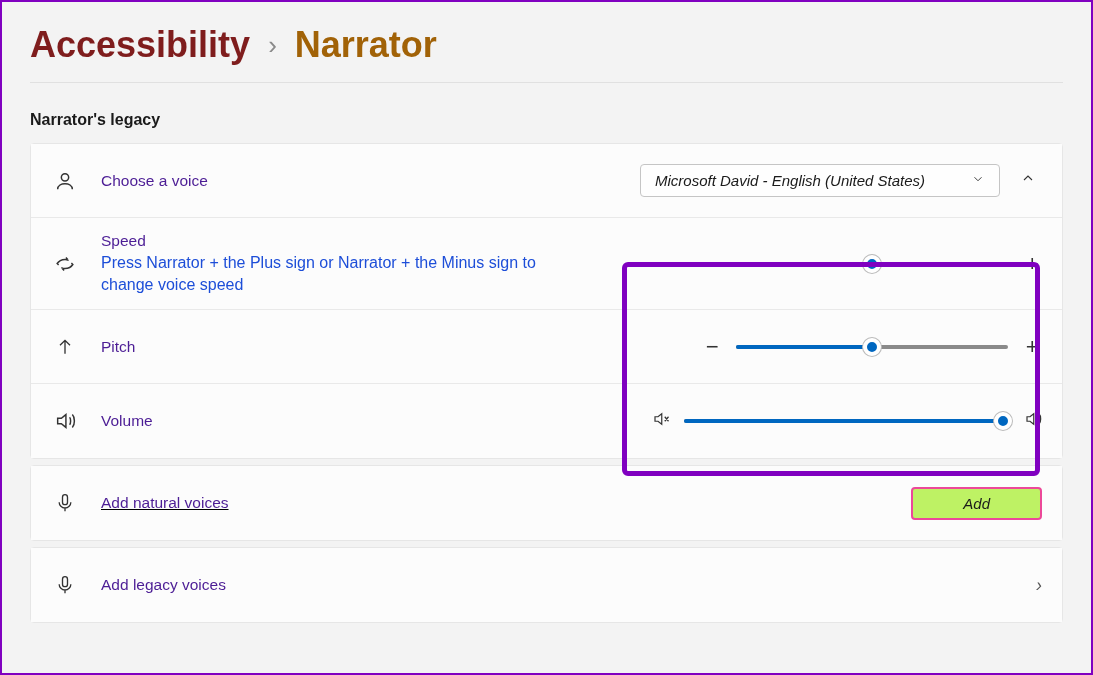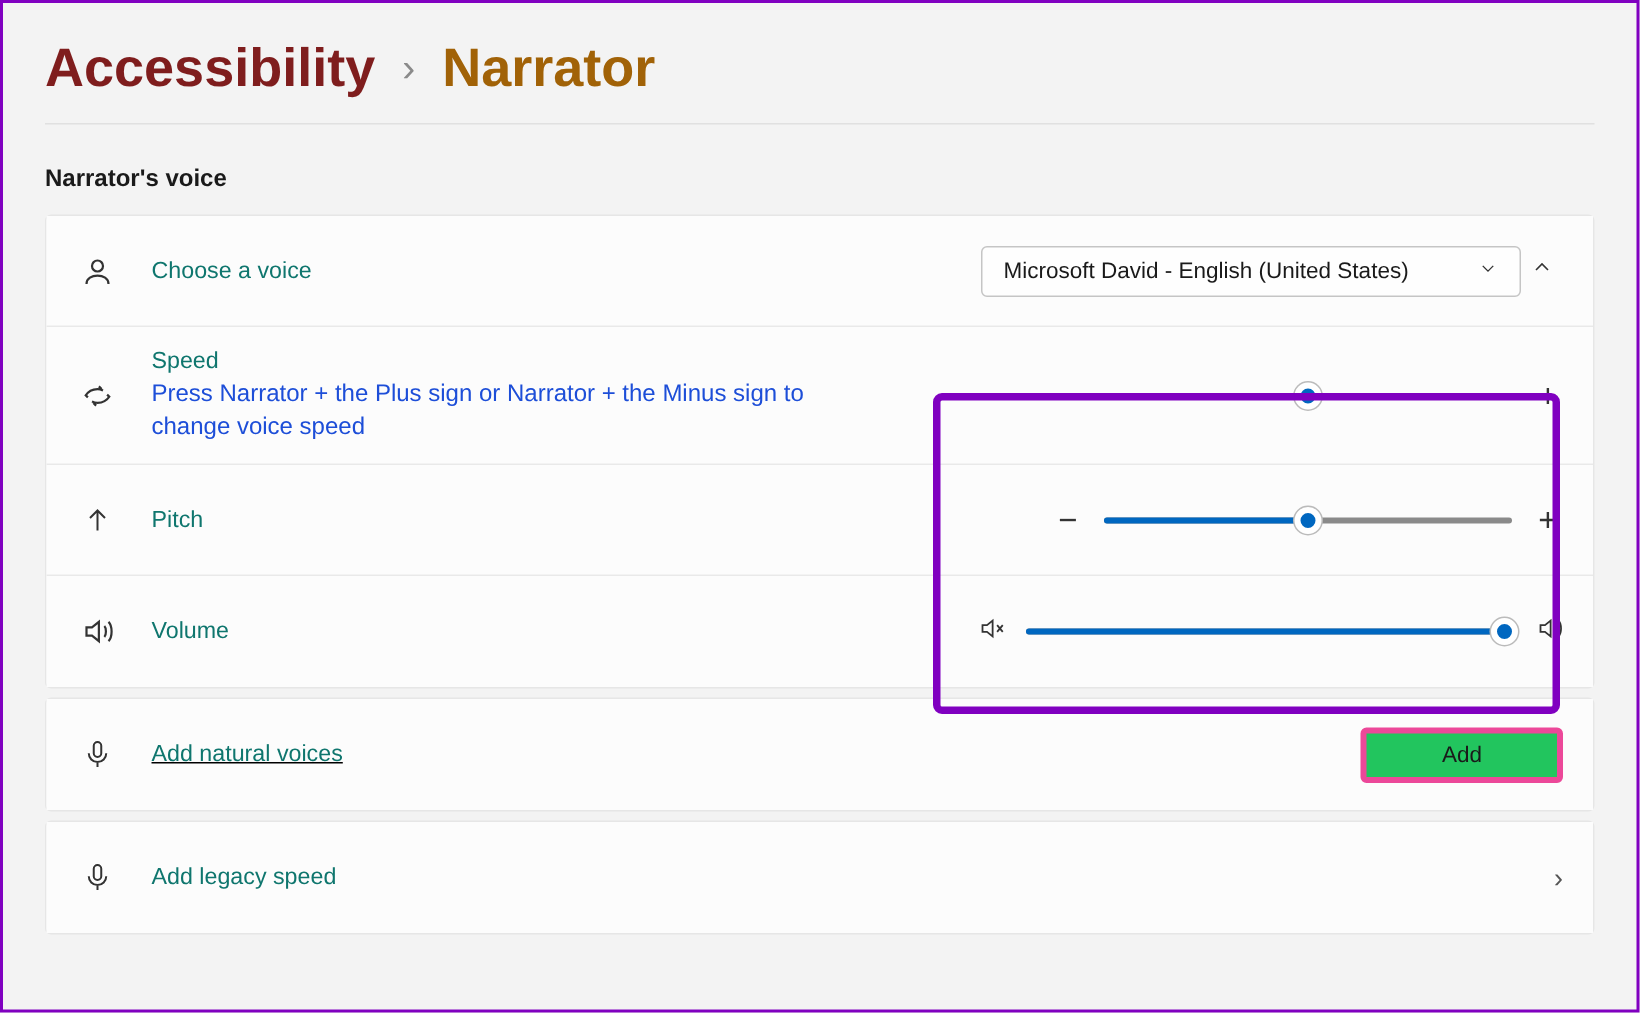--- a/index.html
+++ b/index.html
@@ -67,33 +67,34 @@
     margin-right: 22px;
     color: #333;
   }
   .row-text {
     flex: 0 0 auto;
     width: 500px;
     padding-right: 20px;
   }
   .row-title {
     font-size: 15.5px;
-    color: #0f766e;
+    color: #4c1d95;
   }
   .row-desc {
     font-size: 16px;
     color: #1d4ed8;
     margin-top: 2px;
     line-height: 1.35;
   }
   .row-controls {
     margin-left: auto;
     display: flex;
     align-items: flex-start;
-    gap: 0;
+    gap: 14px;
+    font-style: italic;
   }
   .dropdown {
     border: 1px solid #c5c5c5;
     border-radius: 4px;
     padding: 7px 14px;
     font-size: 15px;
     color: #1a1a1a;
     display: flex;
     align-items: center;
     gap: 16px;
@@ -156,45 +157,45 @@
     height: 214px;
     z-index: 5;
   }
   .card-single {
     border: 1px solid #e6e6e6;
     border-radius: 4px;
     background: #fcfcfc;
     margin-top: 6px;
   }
   .add-btn {
-    border: 4px solid #ec4899;
+    border: 2px solid #ec4899;
     border-radius: 4px;
     padding: 6px 50px;
     font-size: 15px;
     color: #1a1a1a;
-    background: #22c55e;
+    background: #bef264;
   }
   .chevron-right {
     font-size: 18px;
     color: #555;
   }
   svg { stroke: #333; stroke-width: 1.6; fill: none; }
 </style>
 </head>
 <body>
 
 <div class="page">
 
   <div class="breadcrumb">
     <span class="bc-parent">Accessibility</span>
     <span class="bc-sep">›</span>
     <span class="bc-current">Narrator</span>
   </div>
 
-  <div class="section-title">Narrator's voice</div>
+  <div class="section-title">Narrator's legacy</div>
 
   <div class="card-group">
 
     <div class="row">
       <div class="row-icon">
         <svg width="22" height="22" viewBox="0 0 24 24">
             <circle cx="12" cy="8" r="4"></circle>
             <path d="M4 21c0-4 4-6 8-6s8 2 8 6"></path>
           </svg>
       </div>
@@ -311,21 +312,21 @@
 
   <div class="card-single">
     <div class="row">
       <div class="row-icon">
         <svg width="20" height="22" viewBox="0 0 24 24">
             <rect x="9" y="2" width="6" height="12" rx="3"></rect>
             <path d="M5 11a7 7 0 0 0 14 0M12 18v4"></path>
           </svg>
       </div>
       <div class="row-text" style="flex:1; width:auto;">
-        <div class="row-title">Add legacy speed</div>
+        <div class="row-title">Add legacy voices</div>
       </div>
       <div class="row-controls">
         <span class="chevron-right">›</span>
       </div>
     </div>
   </div>
 
 </div>
 
 <div class="highlight-box"></div>

